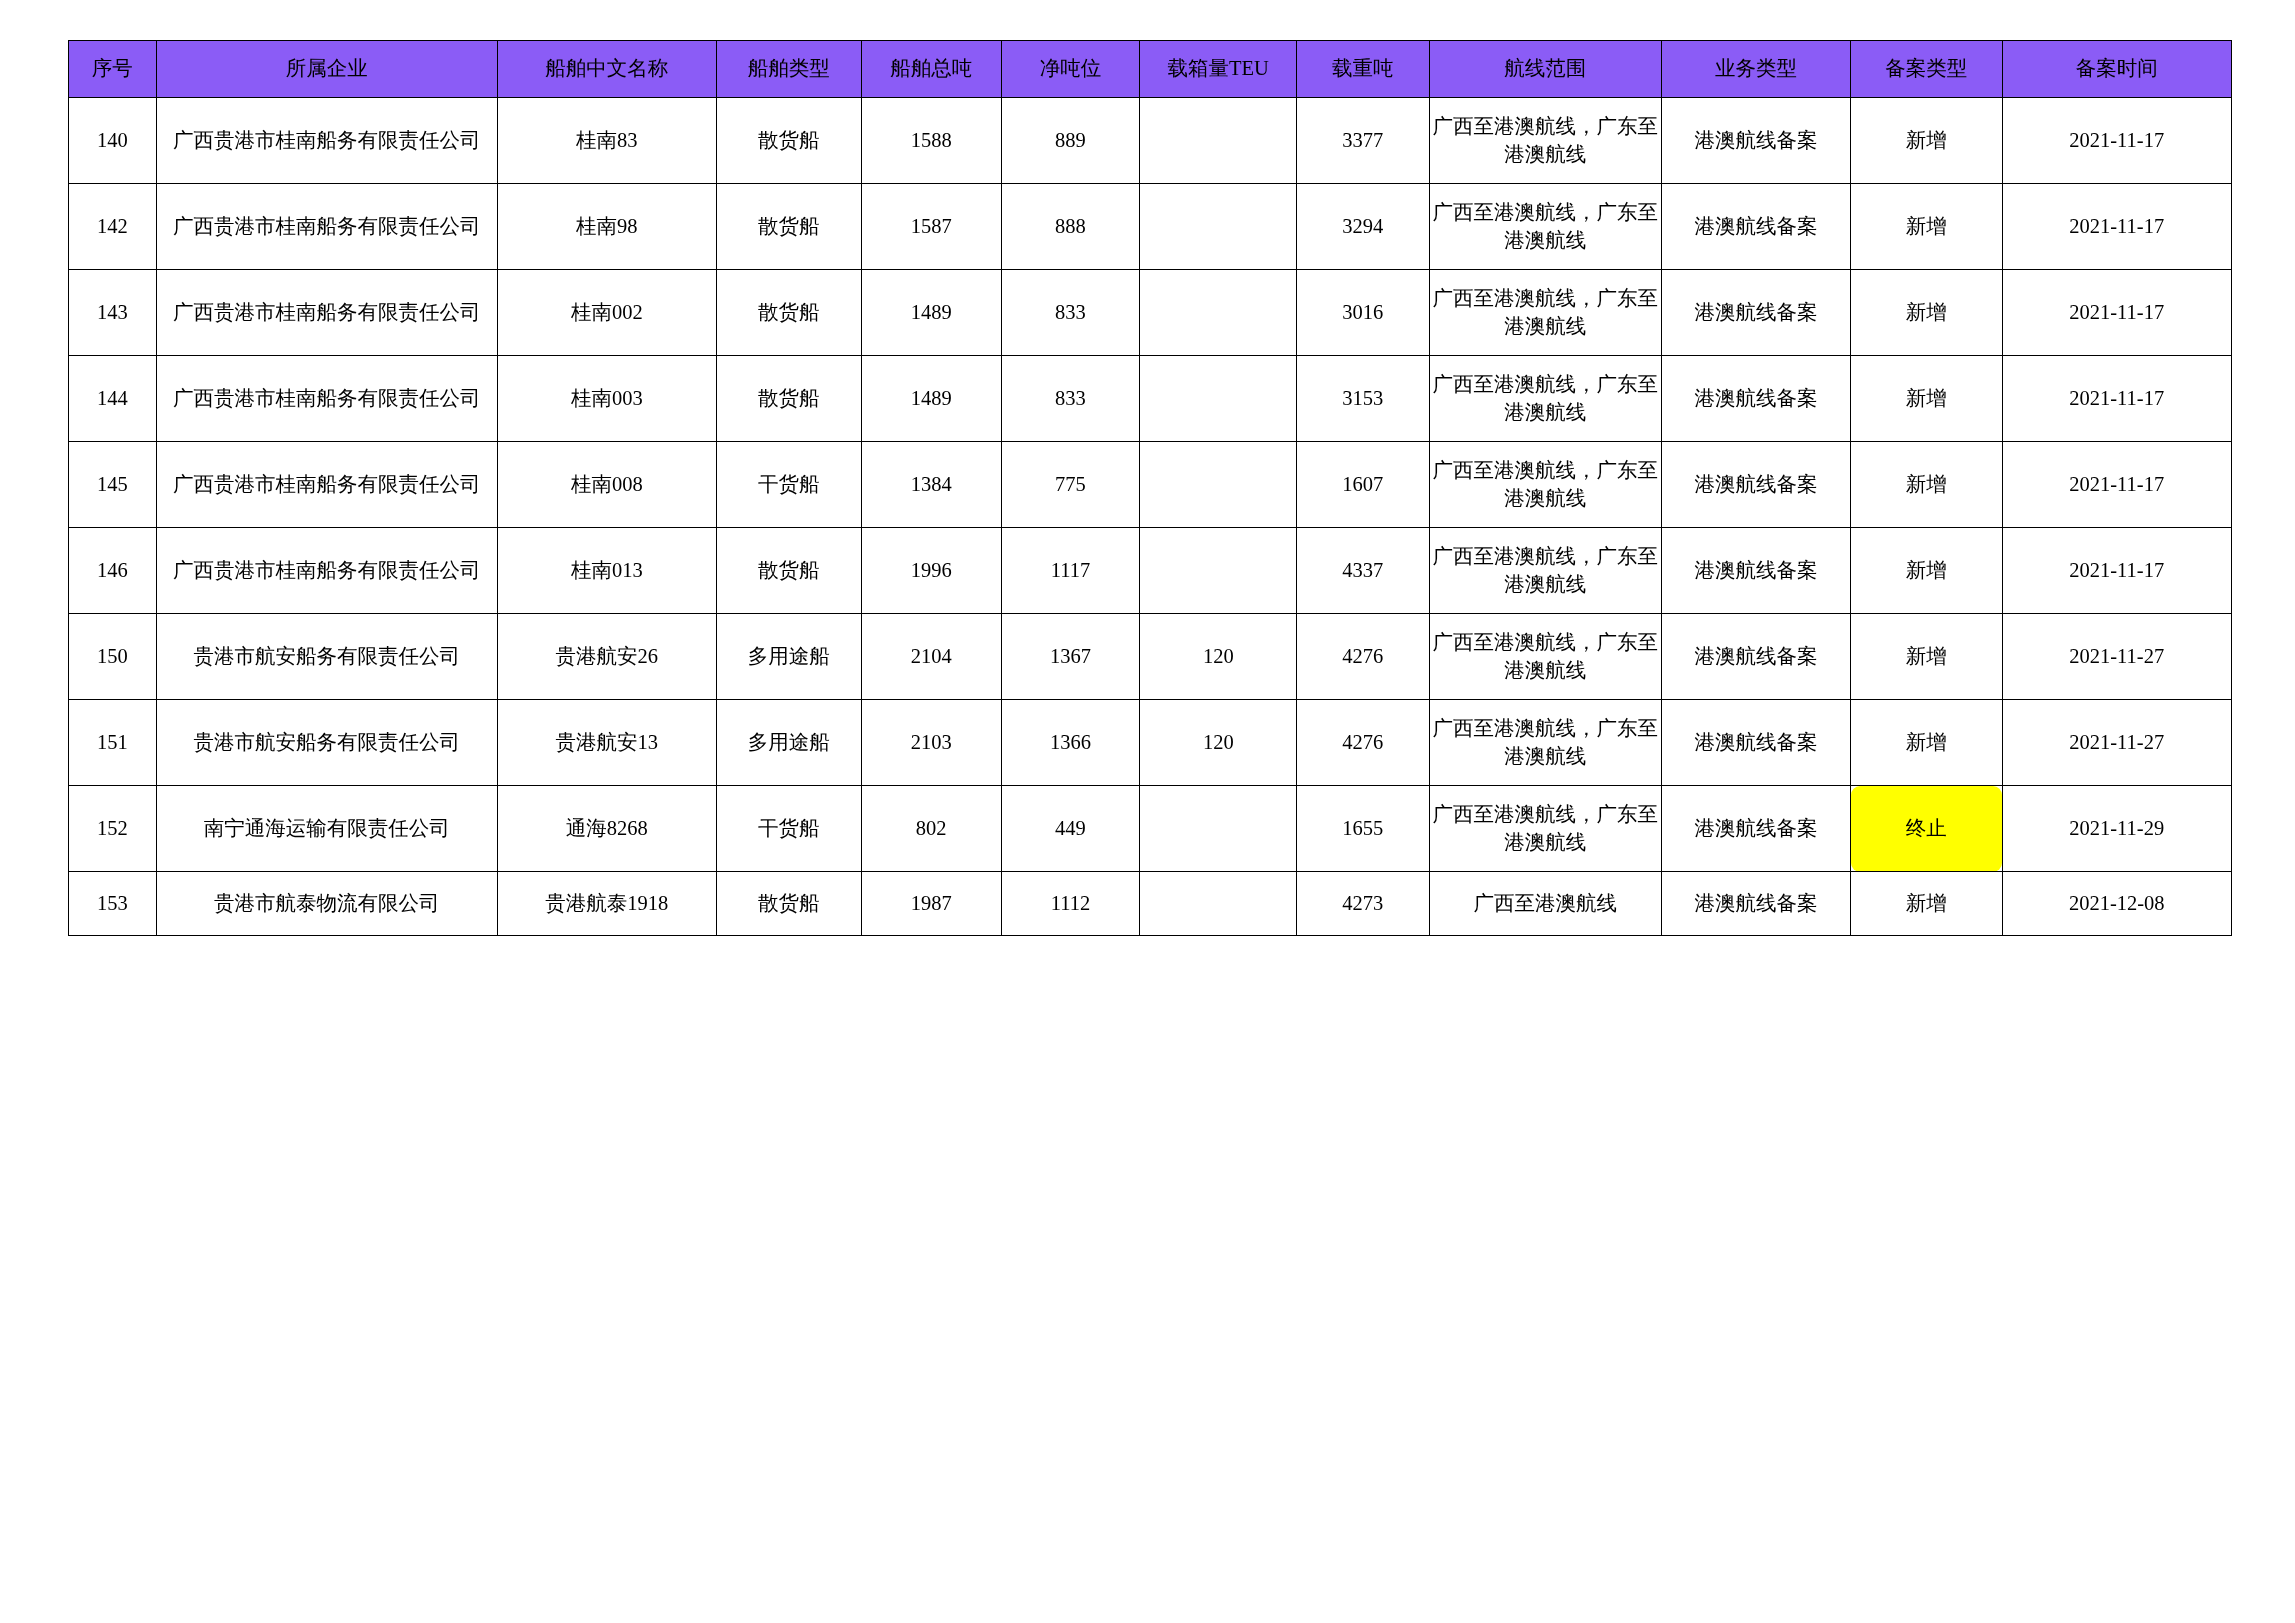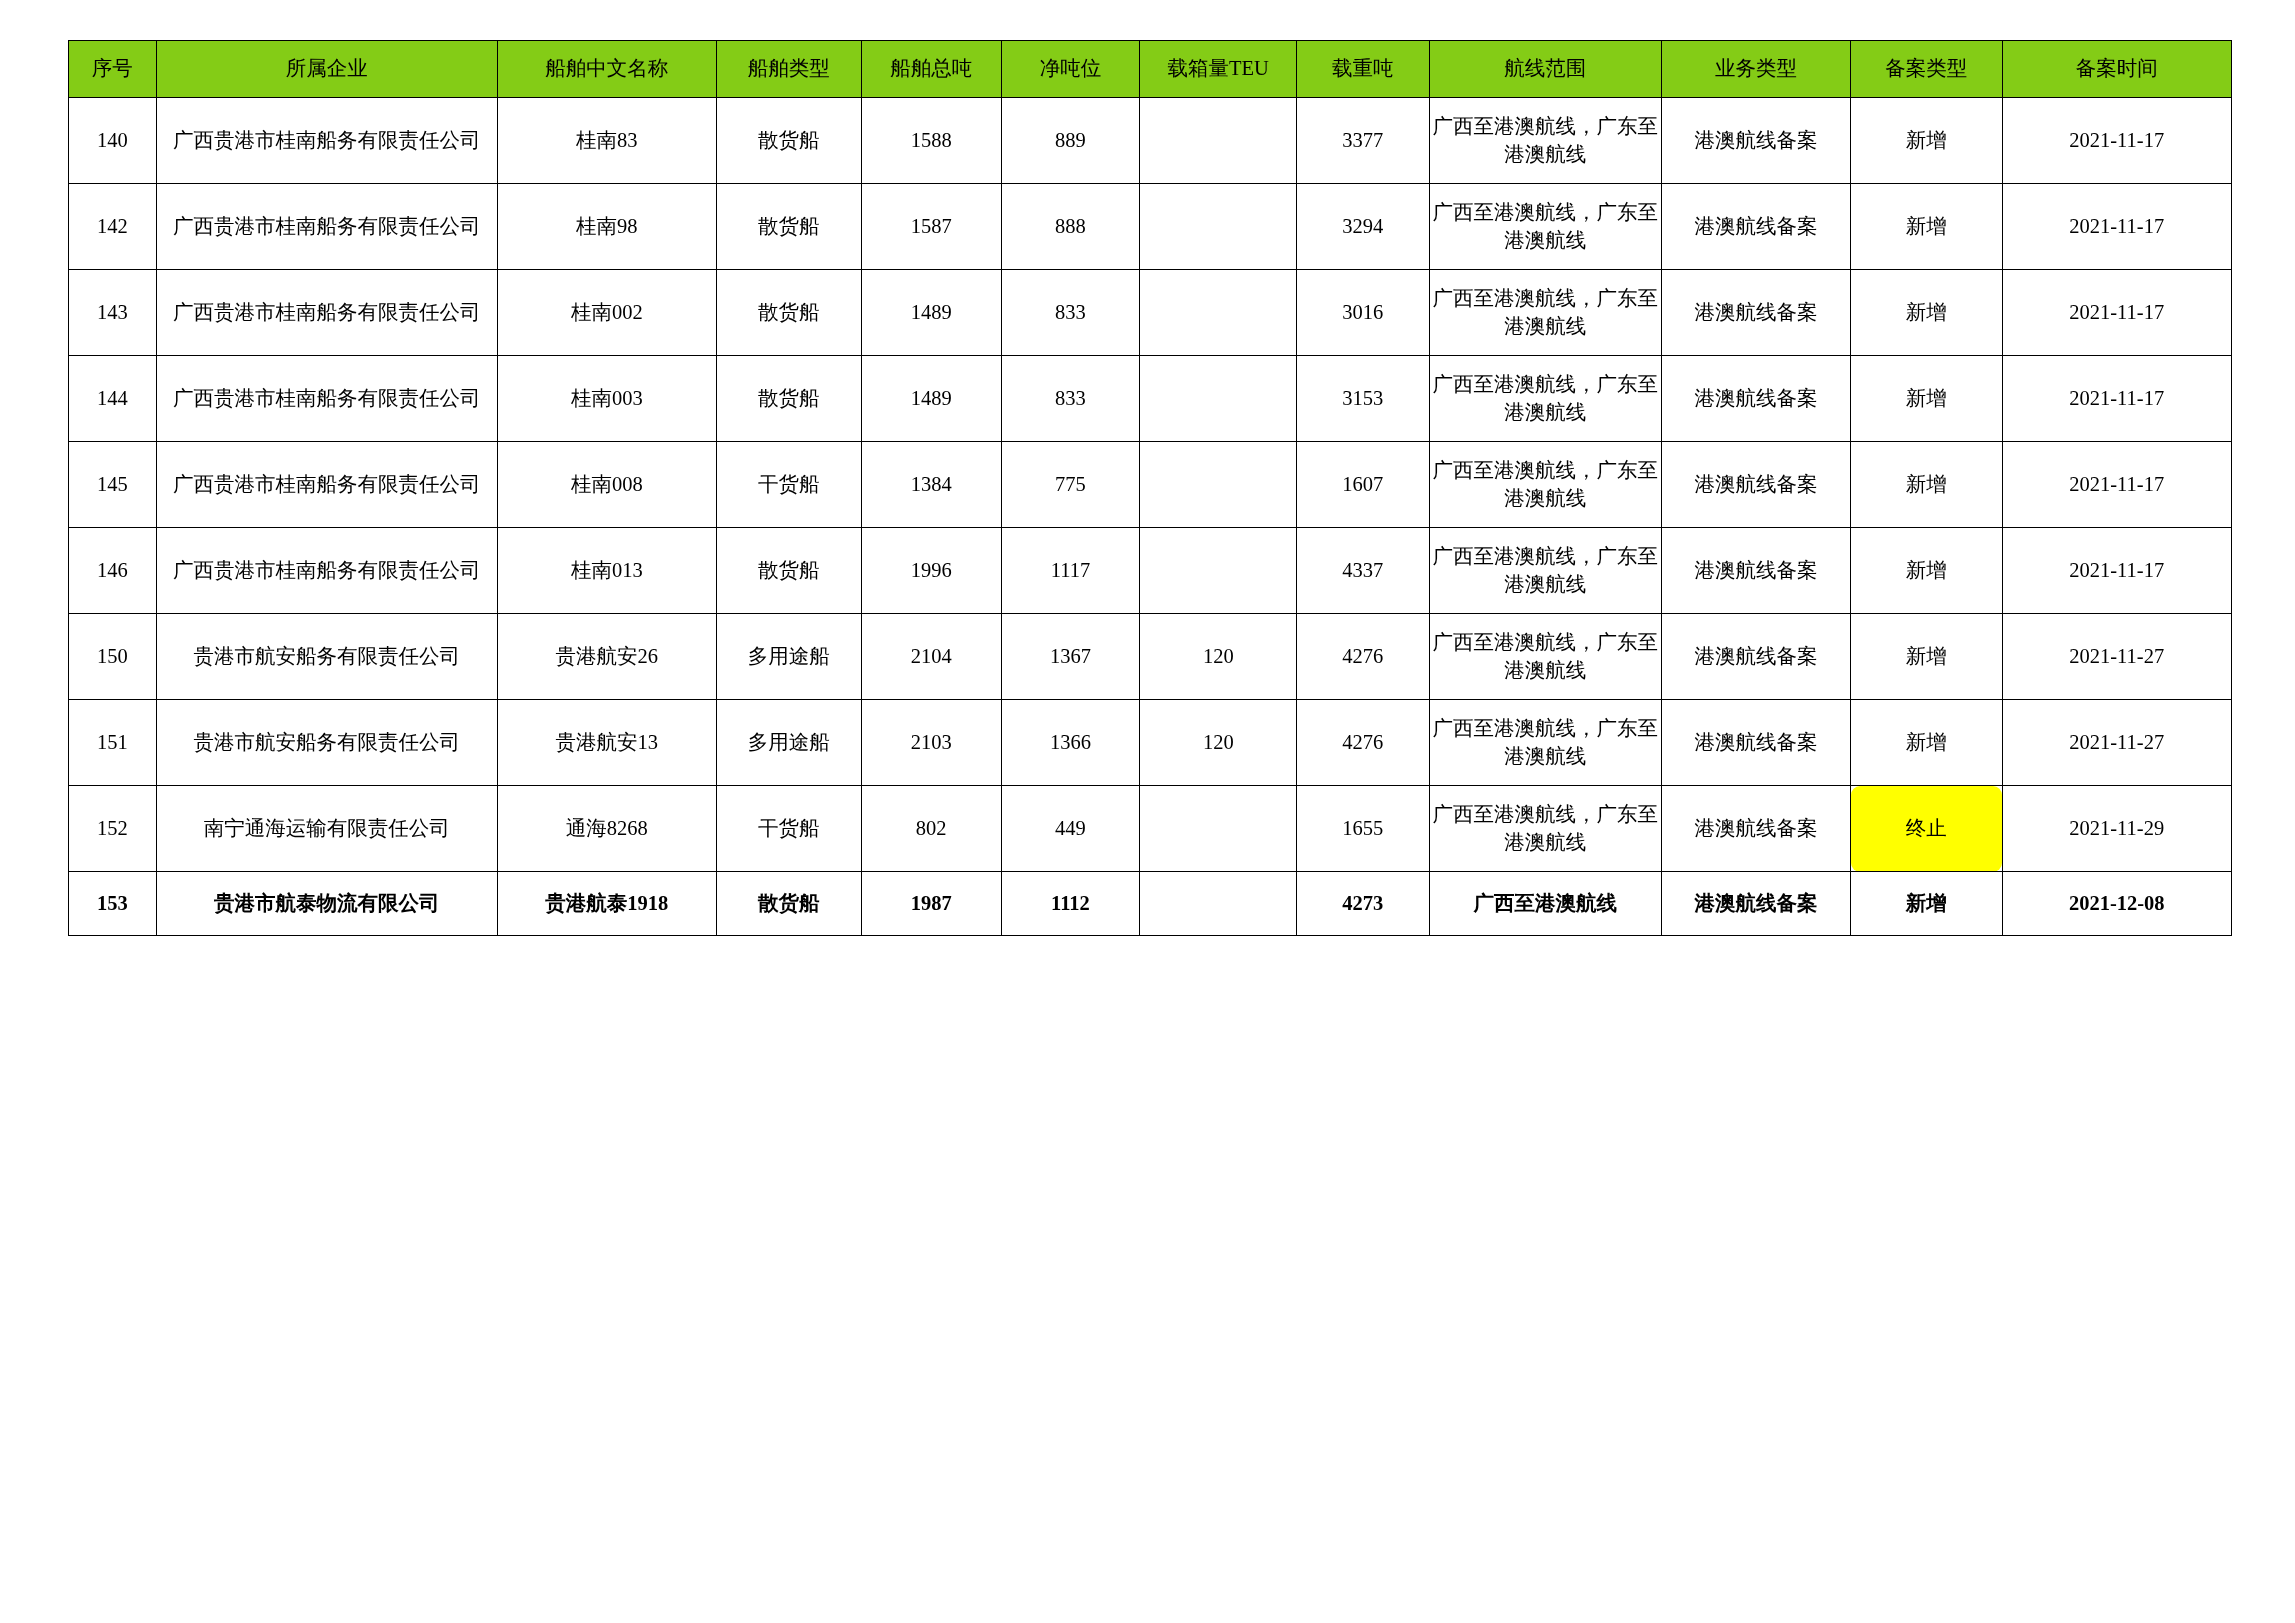--- a/index.html
+++ b/index.html
@@ -33,31 +33,30 @@
     border: 1.4px solid #000000;
     padding: 0;
     text-align: center;
     vertical-align: middle;
     font-weight: normal;
     font-size: 20.5px;
     line-height: 1.35;
     word-break: break-word;
   }
   thead th {
-    background: #84cc16;
+    background: #8b5cf6;
     height: 56px;
     font-size: 21px;
   }
   tbody td {
     background: #ffffff;
     height: 85px;
   }
   tbody tr.short td {
     height: 63px;
-    font-weight: bold;
   }
   td.company {
     padding: 0 9.5px;
   }
   td.route {
     font-size: 19px;
     padding: 0 5.5px;
     line-height: 1.3;
   }
   td.biz {

